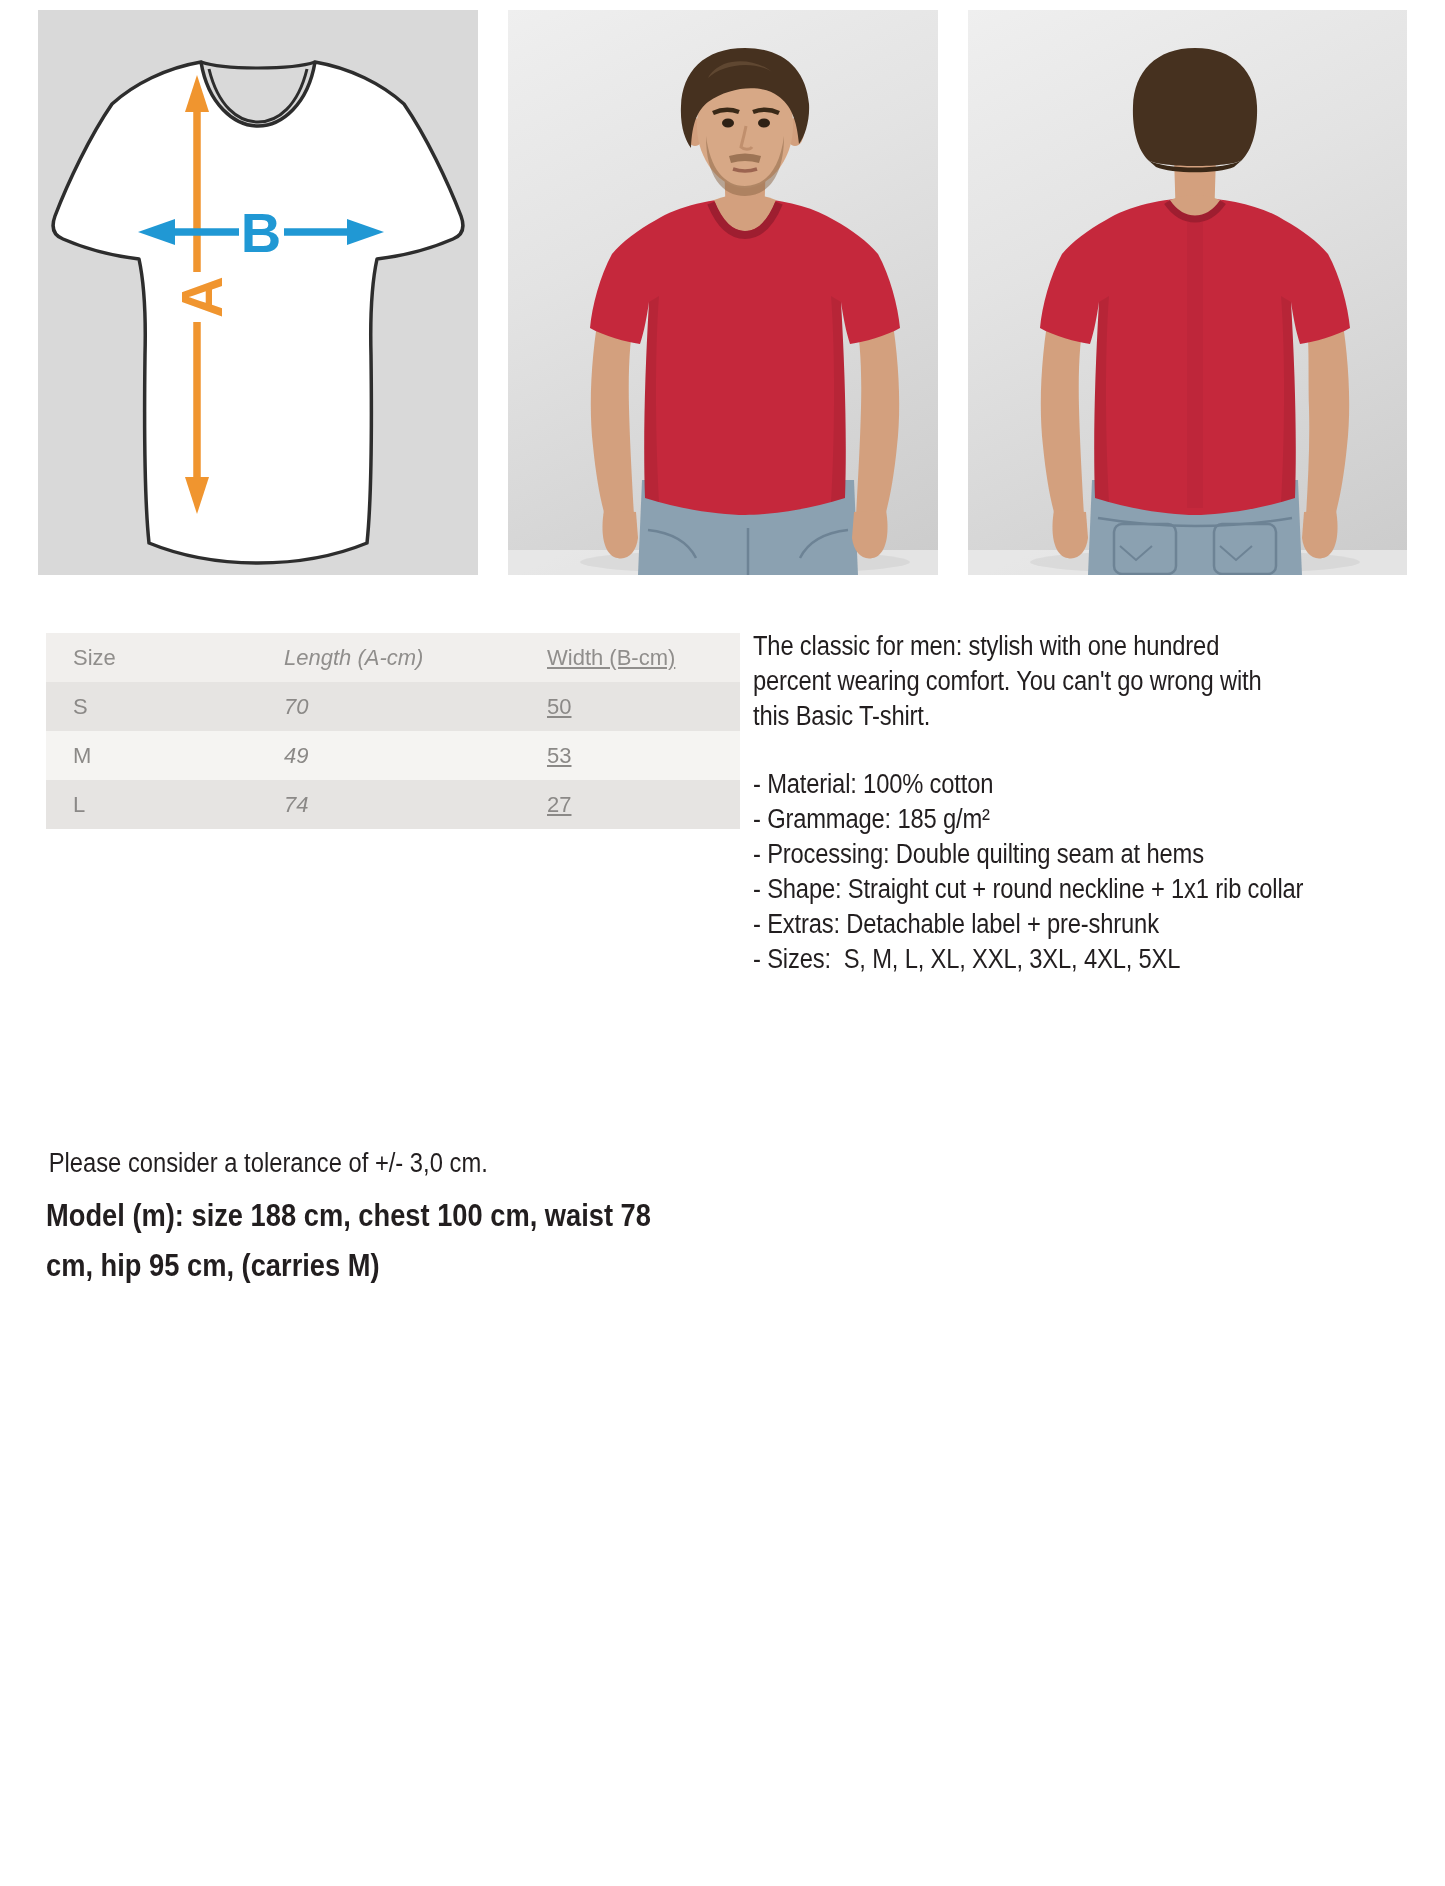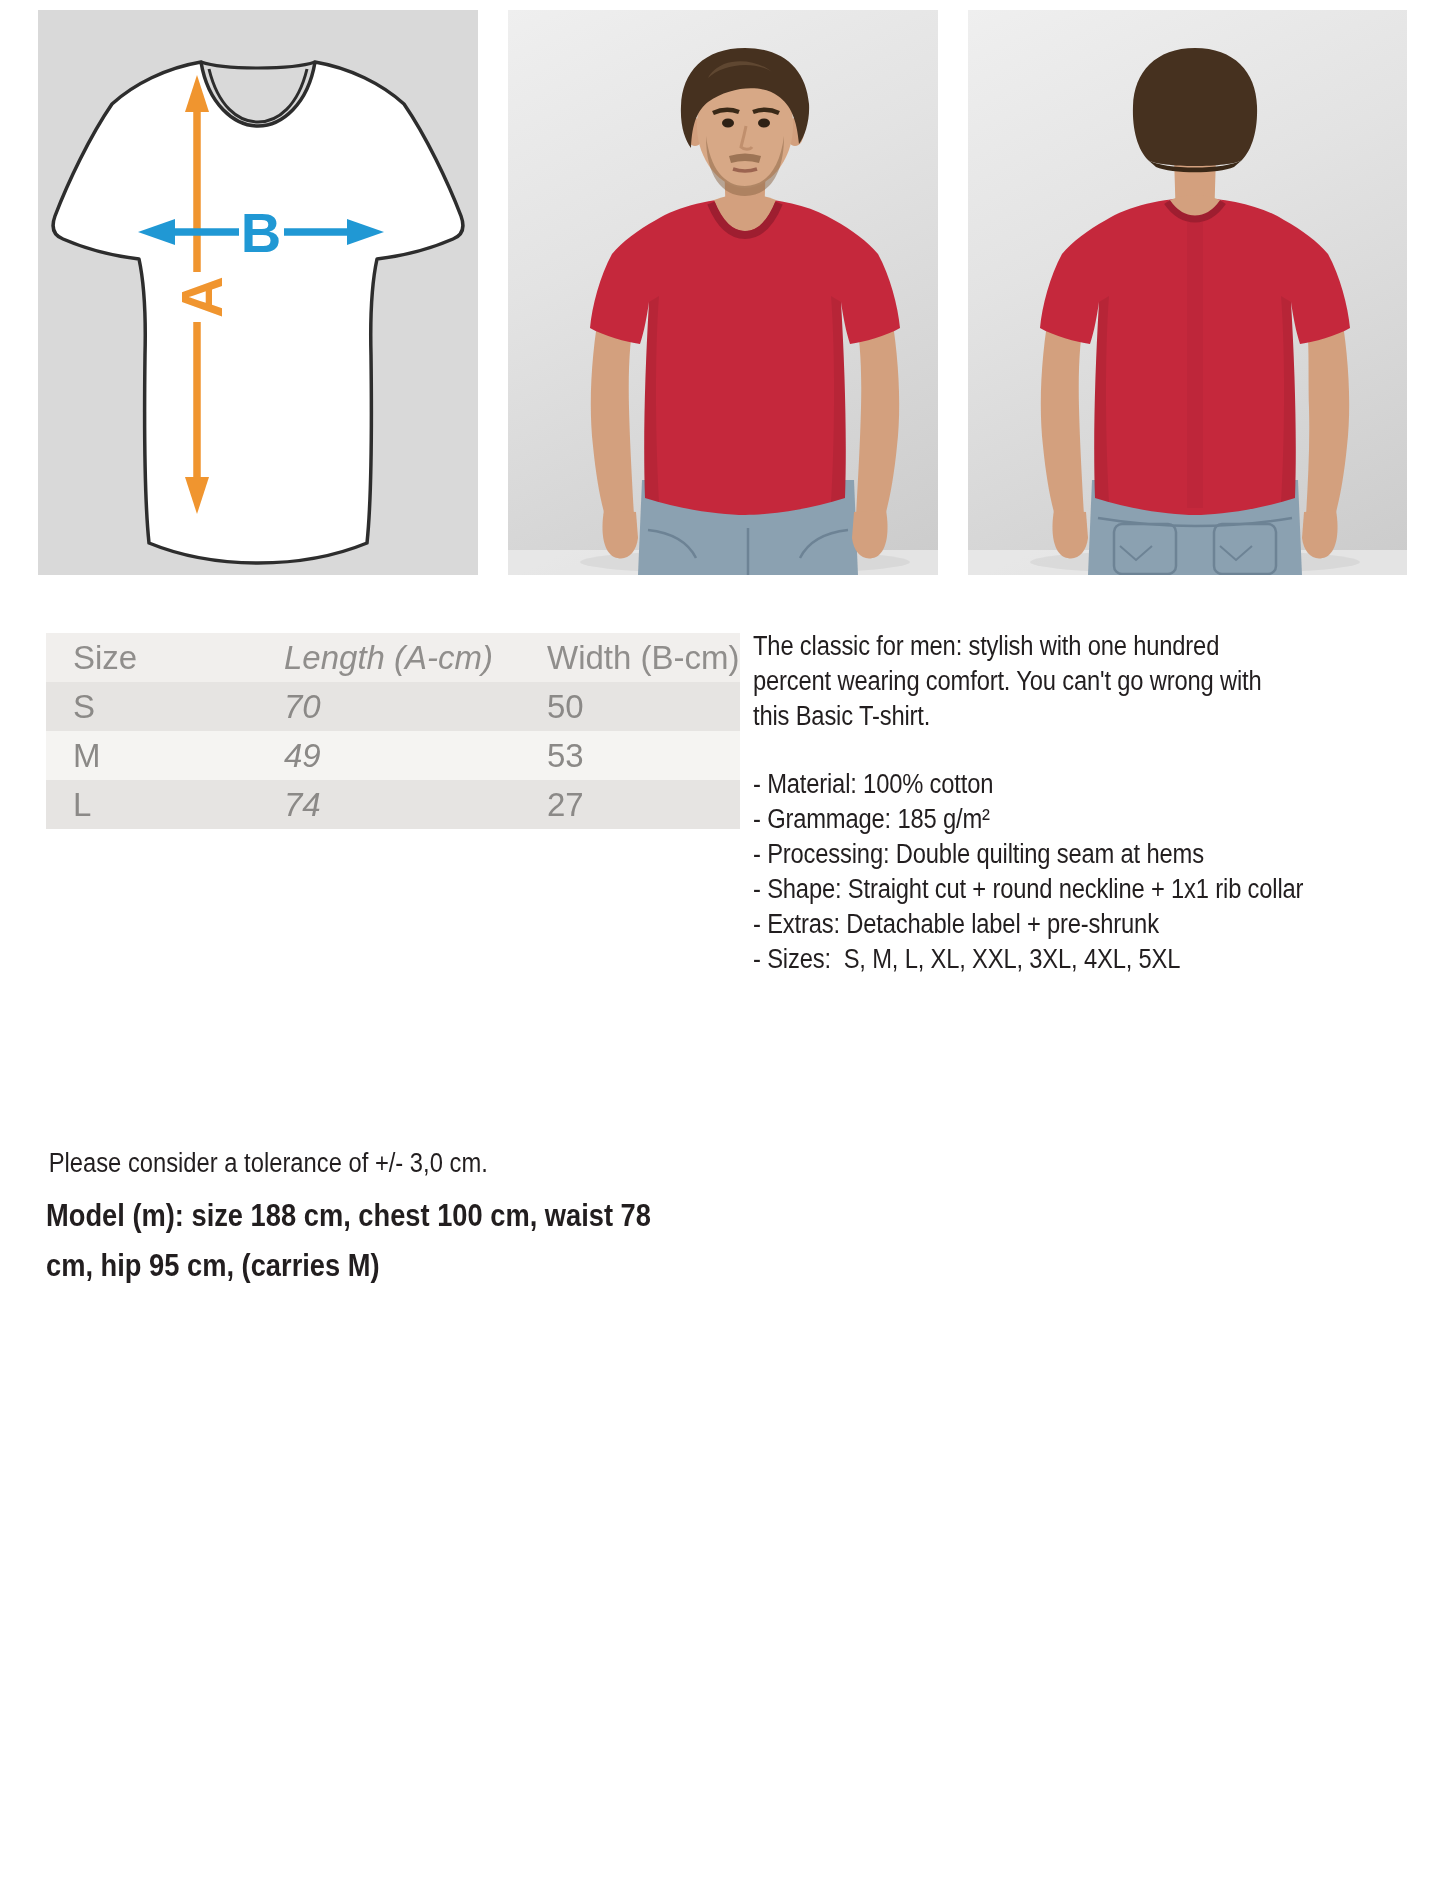--- a/index.html
+++ b/index.html
@@ -7,26 +7,26 @@
         font-family:"Liberation Sans",sans-serif;}
   
   .panel{position:absolute;top:10px;height:565px;}
   .panel-diagram{left:38px;width:440px;background:#d9d9d9;}
   .panel-photo{background:linear-gradient(155deg,#efefef 0%,#e3e3e3 38%,#cbcbcb 100%);}
   .panel-front{left:508px;width:430px;}
   .panel-back{left:968px;width:439px;}
   .panel svg{display:block;width:100%;height:100%;}
   
   .size-table{position:absolute;left:46px;top:633px;width:667px;border-collapse:collapse;
-              table-layout:fixed;font-size:33px;color:#8b8987;}
+              table-layout:fixed;font-size:22px;color:#8b8987;}
   .size-table th{font-weight:normal;text-align:left;color:#908e8c;background:#f1efed;}
   .size-table th,.size-table td{height:49px;padding:0;vertical-align:middle;}
   .size-table .c1{width:211px;padding-left:27px;}
   .size-table .c2{width:263px;font-style:italic;}
-  .size-table .c3{width:193px;}
+  .size-table .c3{width:193px;text-decoration:underline;}
   .size-table tr.dark td{background:#e6e4e2;}
   .size-table tr.light td{background:#f5f4f2;}
   
   .description{position:absolute;left:753px;top:629px;width:760px;color:#221e1f;
                font-size:27px;line-height:35px;letter-spacing:-0.2px;
                transform:scaleX(0.88);transform-origin:0 0;}
   .description .bullets{margin-top:33px;}
   .description .bullet,.description .intro-line{white-space:pre-wrap;}
   
   .notes{position:absolute;left:46px;top:1147px;width:700px;color:#221e1f;

